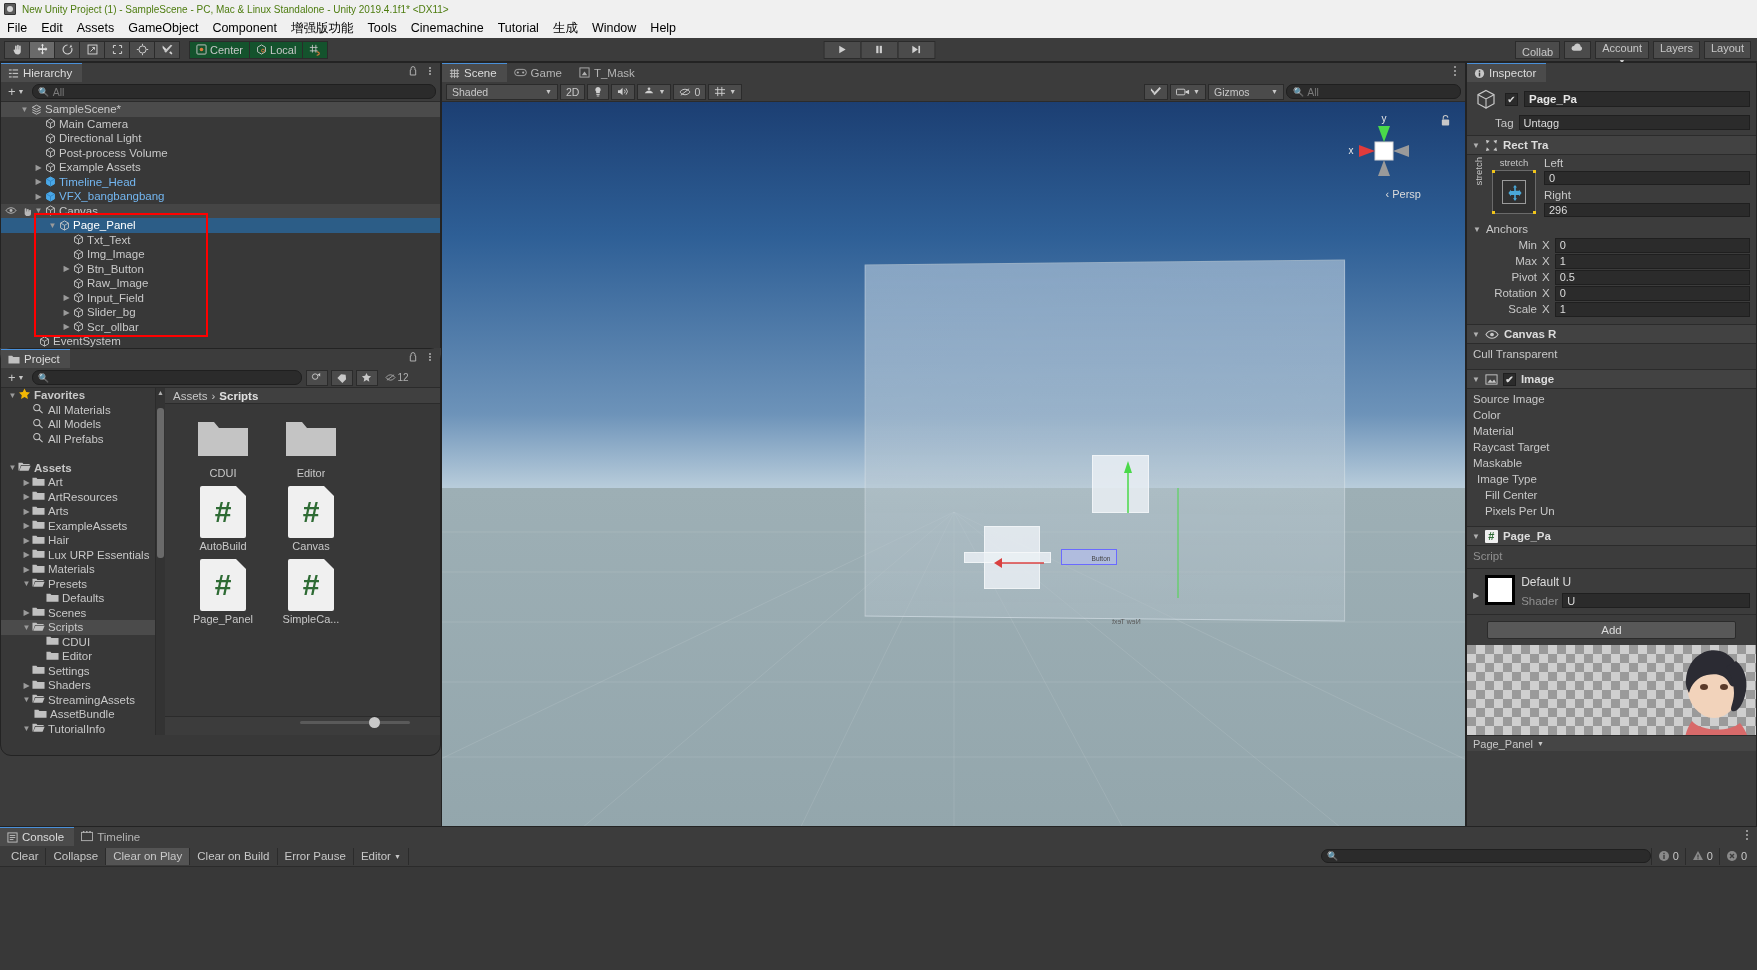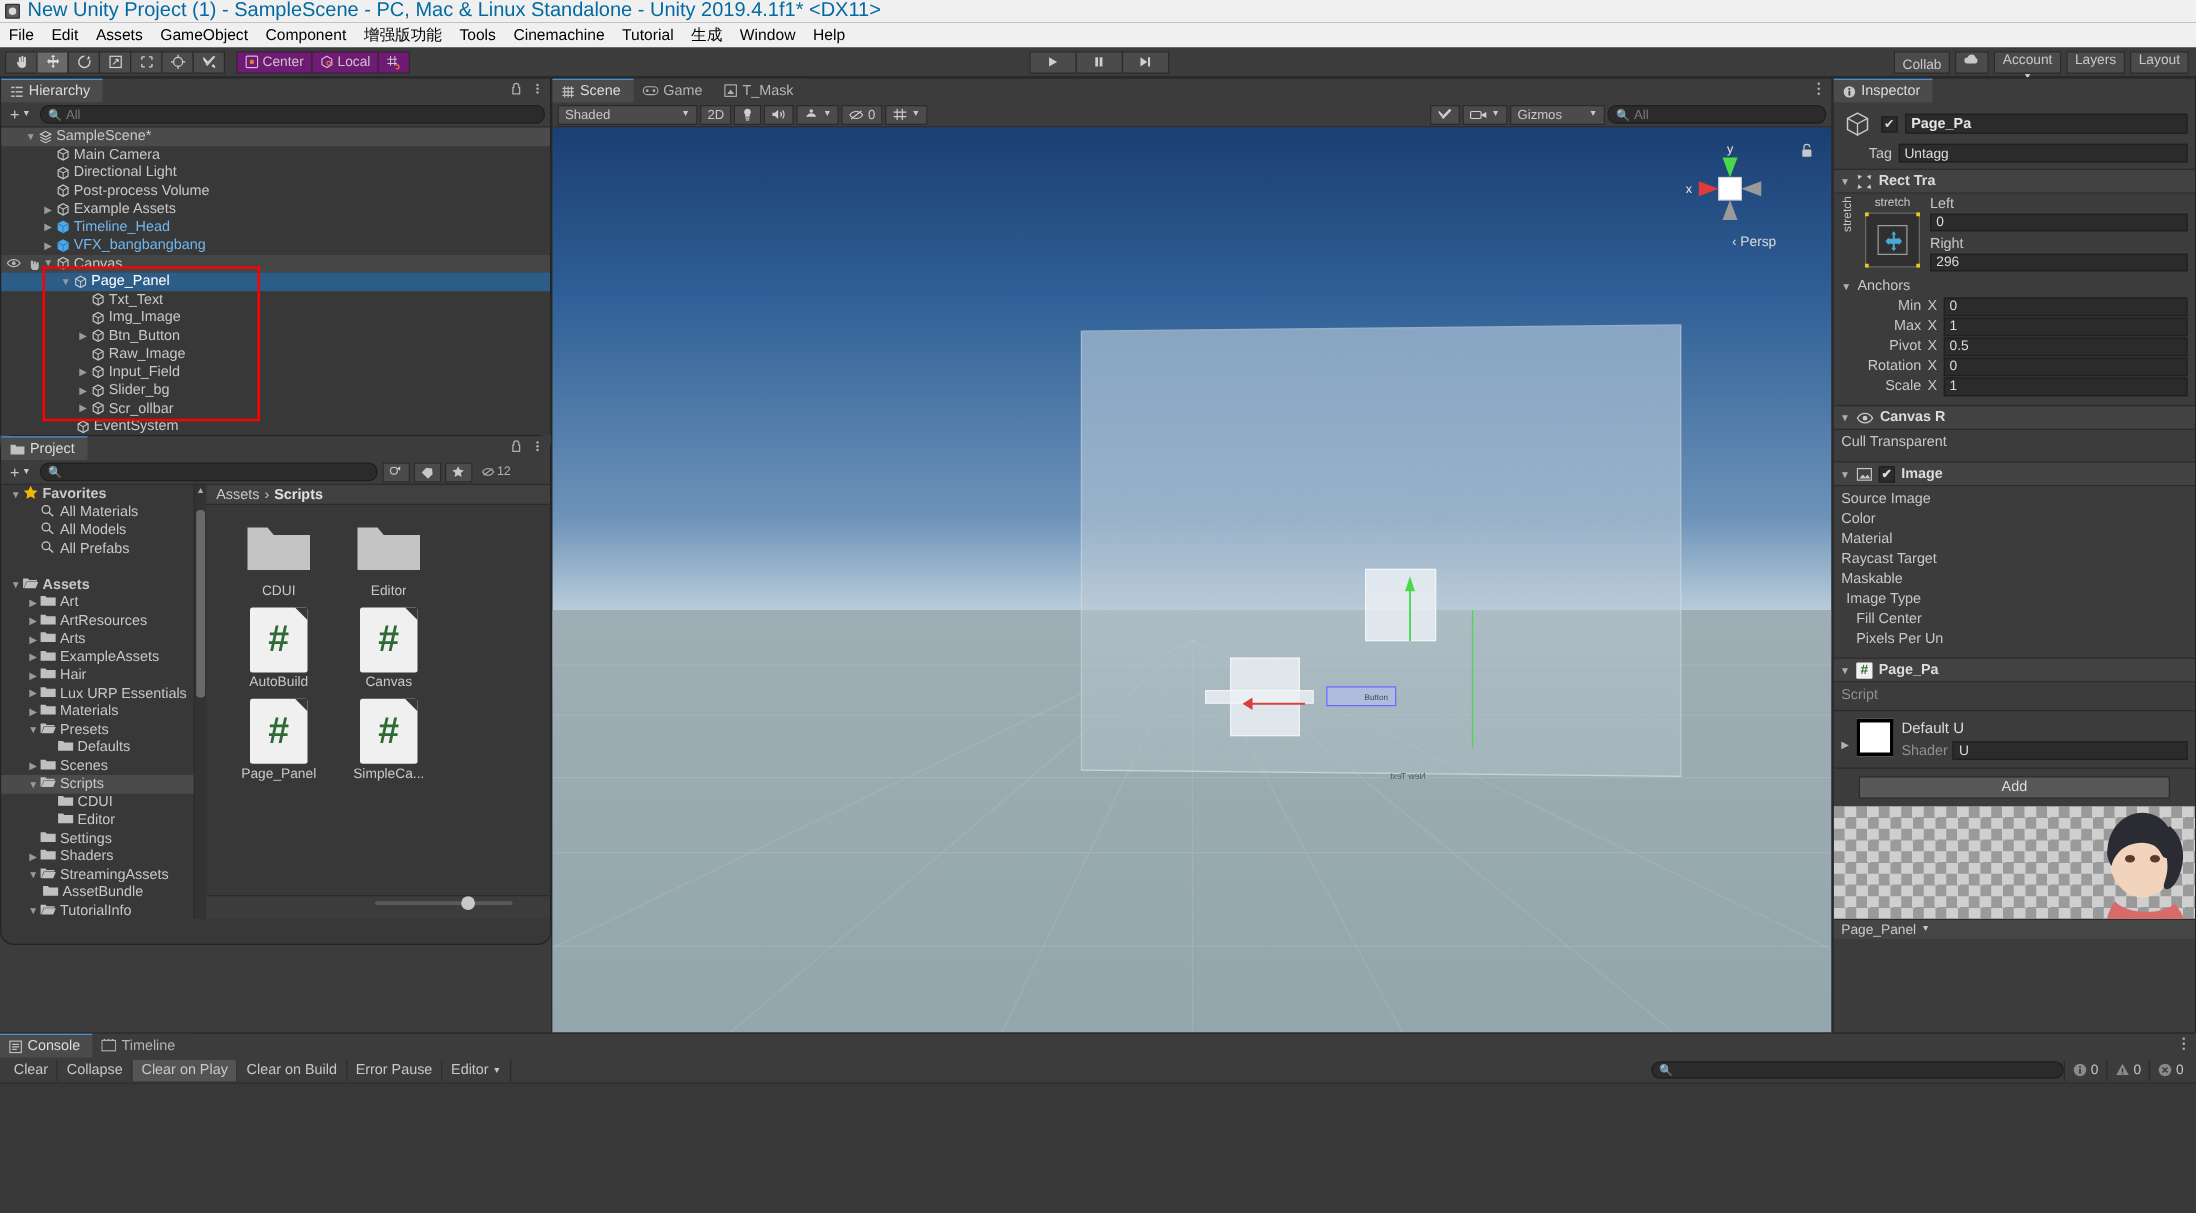--- a/index.html
+++ b/index.html
@@ -5,23 +5,23 @@
   * { box-sizing: border-box; margin:0; padding:0; }
   html,body {
     width:1757px; height:970px; overflow:hidden;
     background:#3c3c3c;
     font-family:"Liberation Sans", sans-serif;
     font-size:12px; color:#c8c8c8;
     -webkit-font-smoothing:antialiased;
   }
   
   #titlebar{
-    height:18px; background:#f0f0f0; color:#0369a1;
+    height:18px; background:#f0f0f0; color:#4d7c0f;
     display:flex; align-items:center; gap:6px;
-    padding-left:4px; font-size:16px;
+    padding-left:4px; font-size:10px;
   }
   #titlebar .winicon{
     width:12px;height:12px;background:#5a5a5a;border:1px solid #333;
     display:flex;align-items:center;justify-content:center;
     border-radius:1px;
   }
   #titlebar .winicon i{display:block;width:6px;height:6px;background:#d8d8d8;border-radius:50%;}
   
   #menubar{
     height:20px;background:#f0f0f0;color:#000;
@@ -36,21 +36,21 @@
   }
   .tbtn{
     height:18px;min-width:26px;background:#4b4b4b;border:1px solid #2b2b2b;
     display:flex;align-items:center;justify-content:center;
     color:#c8c8c8;font-size:11px;margin-right:-1px;cursor:pointer;
   }
   .tbtn.sel{background:#6a6a6a;}
   .tbtn svg{display:block;}
   .tgroup{display:flex;align-items:center;margin-right:10px;}
   .pivotbtn{
-    height:18px;background:#701a75;border:1px solid #2b2b2b;color:#c8c8c8;
+    height:18px;background:#14532d;border:1px solid #2b2b2b;color:#c8c8c8;
     display:flex;align-items:center;gap:3px;padding:0 6px;font-size:11px;cursor:pointer;
     margin-right:-1px;
   }
   #playgroup{
     position:absolute;left:50%;transform:translateX(-50%);
     display:flex;align-items:center;
   }
   #playgroup .pbtn{
     width:38px;height:18px;background:#4b4b4b;border:1px solid #2b2b2b;
     display:flex;align-items:center;justify-content:center;margin-right:-1px;cursor:pointer;
@@ -516,21 +516,21 @@
         <div class="hrow" style="padding-left:60px">
           <span class="arrow">▶</span>
           <span class="goicon">
             <svg width="11" height="11" viewBox="0 0 12 12">
               <path d="M6 1l4.3 2.4v5.2L6 11 1.7 8.6V3.4z" fill="none" stroke="#c8c8c8" stroke-width="1"></path>
               <path d="M1.7 3.4L6 5.8l4.3-2.4M6 5.8V11" stroke="#c8c8c8" stroke-width="0.9" fill="none"></path>
             </svg>
           </span>
           <span class="hname">Scr_ollbar</span>
         </div>
-        <div class="hrow" style="padding-left:48px">
+        <div class="hrow" style="padding-left:26px">
           <span class="arrow"></span>
           <span class="goicon">
             <svg width="11" height="11" viewBox="0 0 12 12">
               <path d="M6 1l4.3 2.4v5.2L6 11 1.7 8.6V3.4z" fill="none" stroke="#c8c8c8" stroke-width="1"></path>
               <path d="M1.7 3.4L6 5.8l4.3-2.4M6 5.8V11" stroke="#c8c8c8" stroke-width="0.9" fill="none"></path>
             </svg>
           </span>
           <span class="hname">EventSystem</span>
         </div>
       </div>

